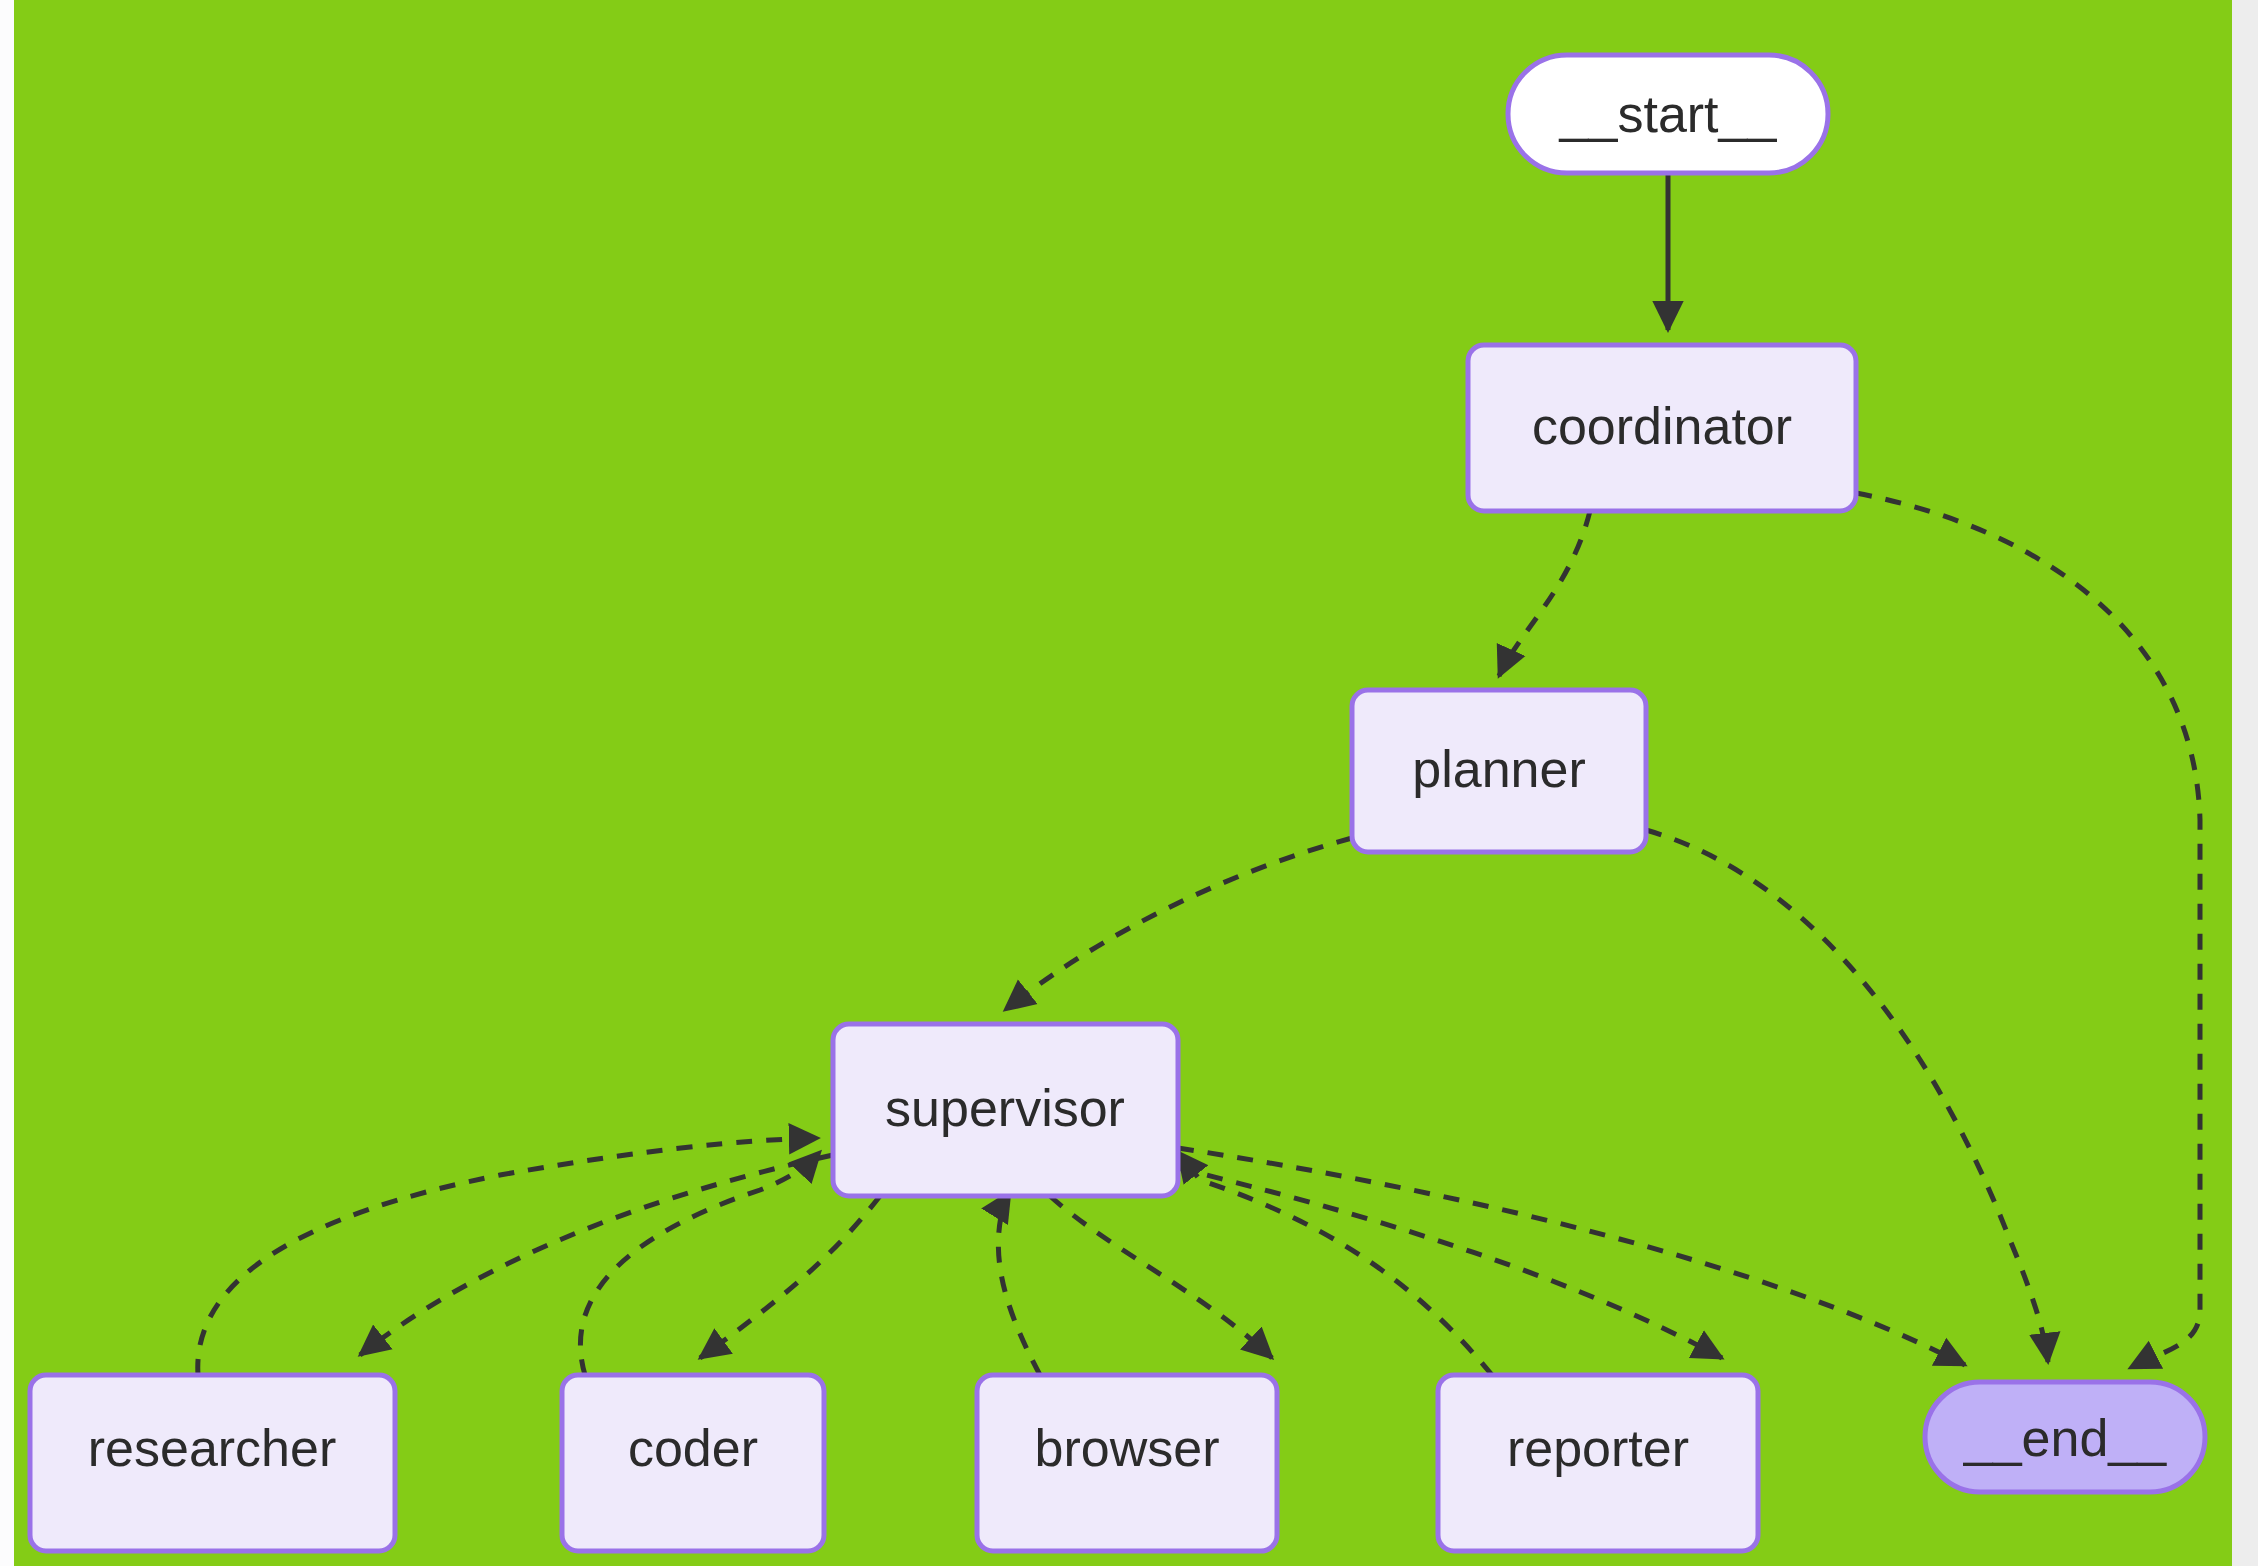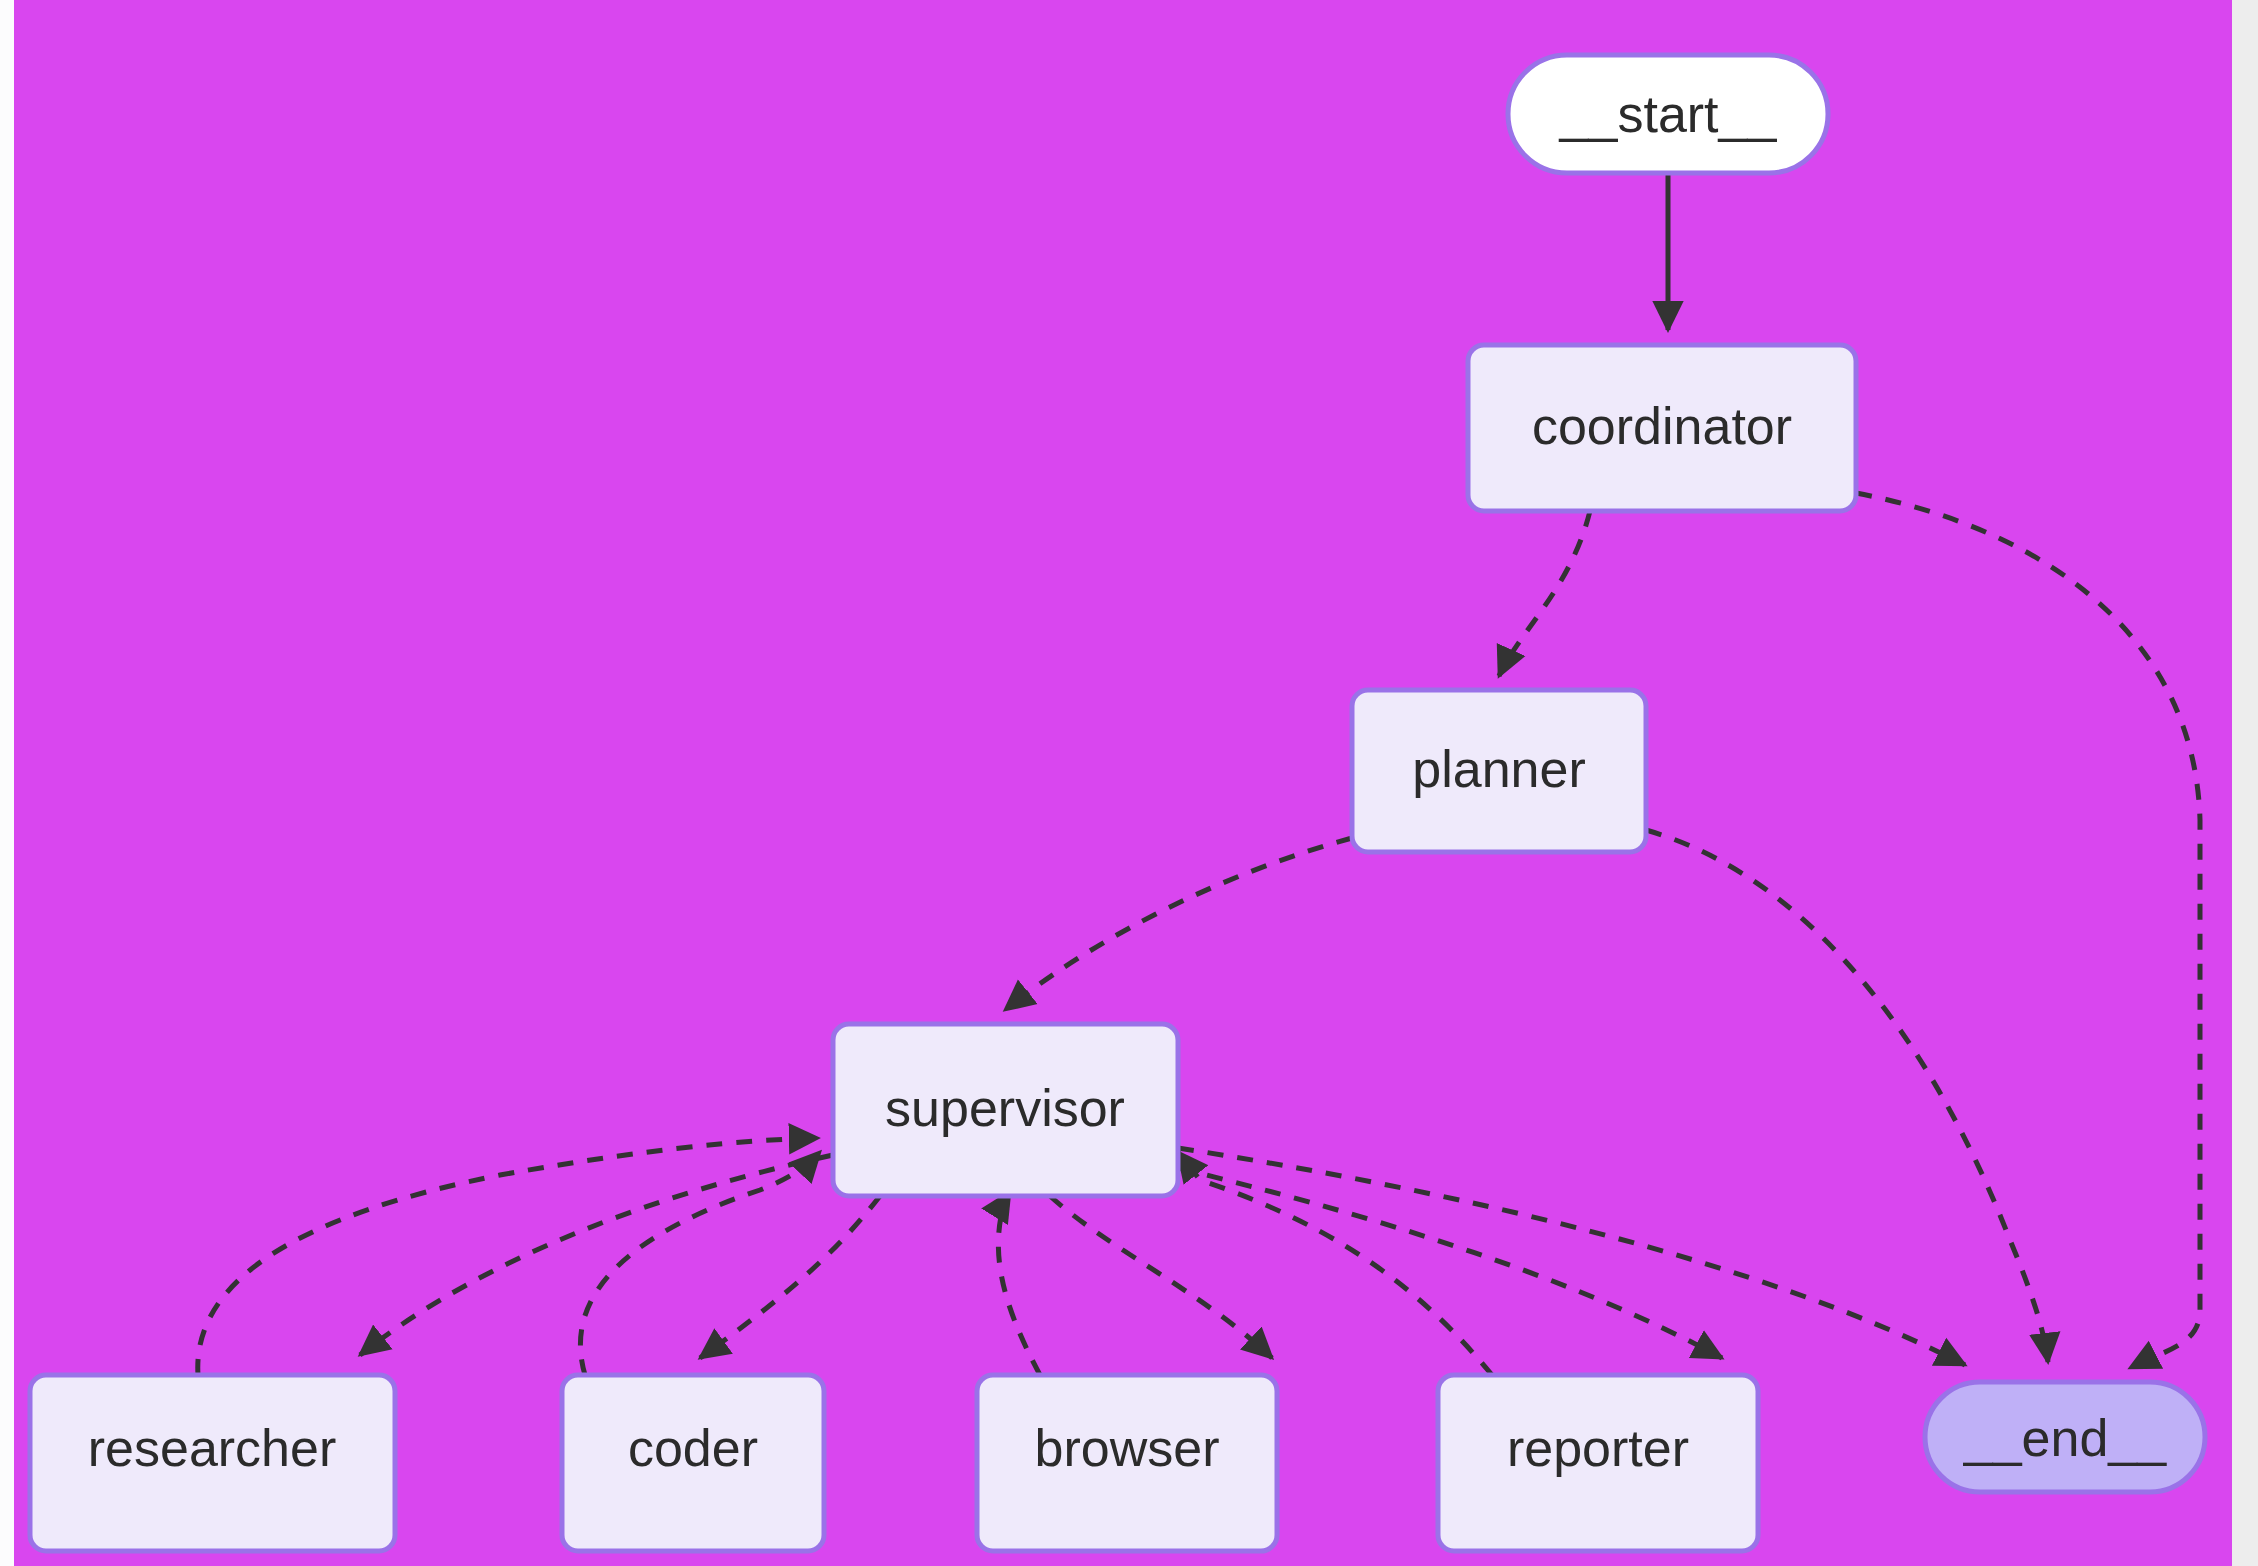--- a/index.html
+++ b/index.html
@@ -6,21 +6,21 @@
   html, body {
     margin: 0;
     padding: 0;
     background: #ffffff;
     font-family: "Liberation Sans", sans-serif;
   }
   #canvas-wrap {
     position: relative;
     width: 2258px;
     height: 1566px;
-    background: #d946ef;
+    background: #84cc16;
     overflow: hidden;
   }
   
   #right-gutter {
     position: absolute;
     top: 0;
     right: 0;
     width: 26px;
     height: 100%;
     background: #ededed;

